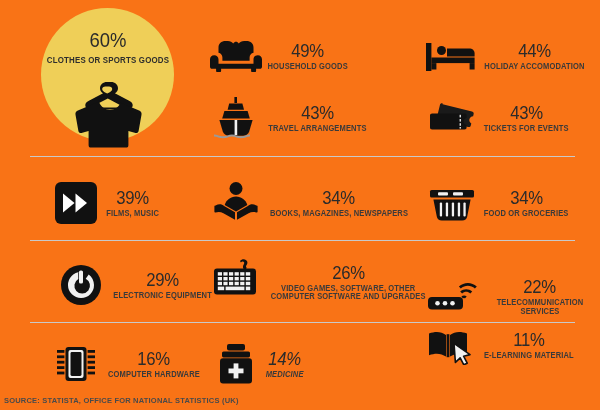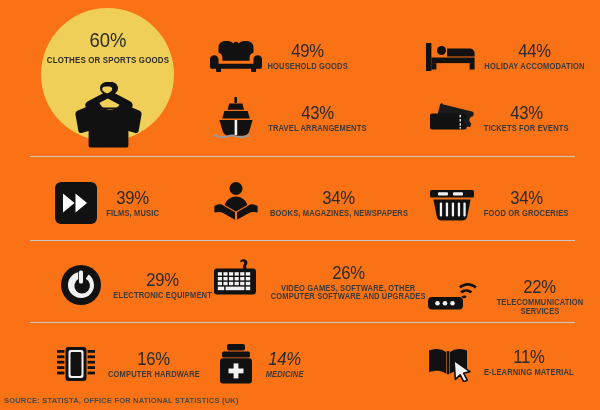--- a/index.html
+++ b/index.html
@@ -398,21 +398,21 @@
           <rect x="17.6" y="21.4" width="4.8" height="15" fill="#f1f1f1"></rect>
           <rect x="12.5" y="26.5" width="15" height="4.8" fill="#f1f1f1"></rect>
         </svg>
       </span>
       <span class="stat">
         <span class="pct">14%</span>
         <span class="lbl">MEDICINE</span>
       </span>
     </div>
 
-    <div class="cell" style="left:424px; top:340px;align-items:center;">
+    <div class="cell" style="left:424px; top:323px;align-items:center;">
       <span class="icon-box">
         <svg width="52" height="40" viewBox="0 0 52 40">
           <path d="M3 8.6c6.6-2.4 12.2-2 17 1.4v21.6c-4.8-3.4-10.4-3.8-17-1.4V8.6z" fill="#111"></path>
           <path d="M41 8.6c-6.6-2.4-12.2-2-17 1.4v21.6c4.8-3.4 10.4-3.8 17-1.4V8.6z" fill="#111"></path>
           <rect x="20.6" y="9.2" width="2.8" height="23" fill="#111"></rect>
           <path d="M28 18.4 44 29.6l-6.4 1.6 3.6 7-3.4 1.6-3.6-7-4.8 4.6z" fill="#f1f1f1" stroke="#111" stroke-width="1.6" stroke-linejoin="round"></path>
         </svg>
       </span>
       <span class="stat">
         <span class="pct">11%</span>

